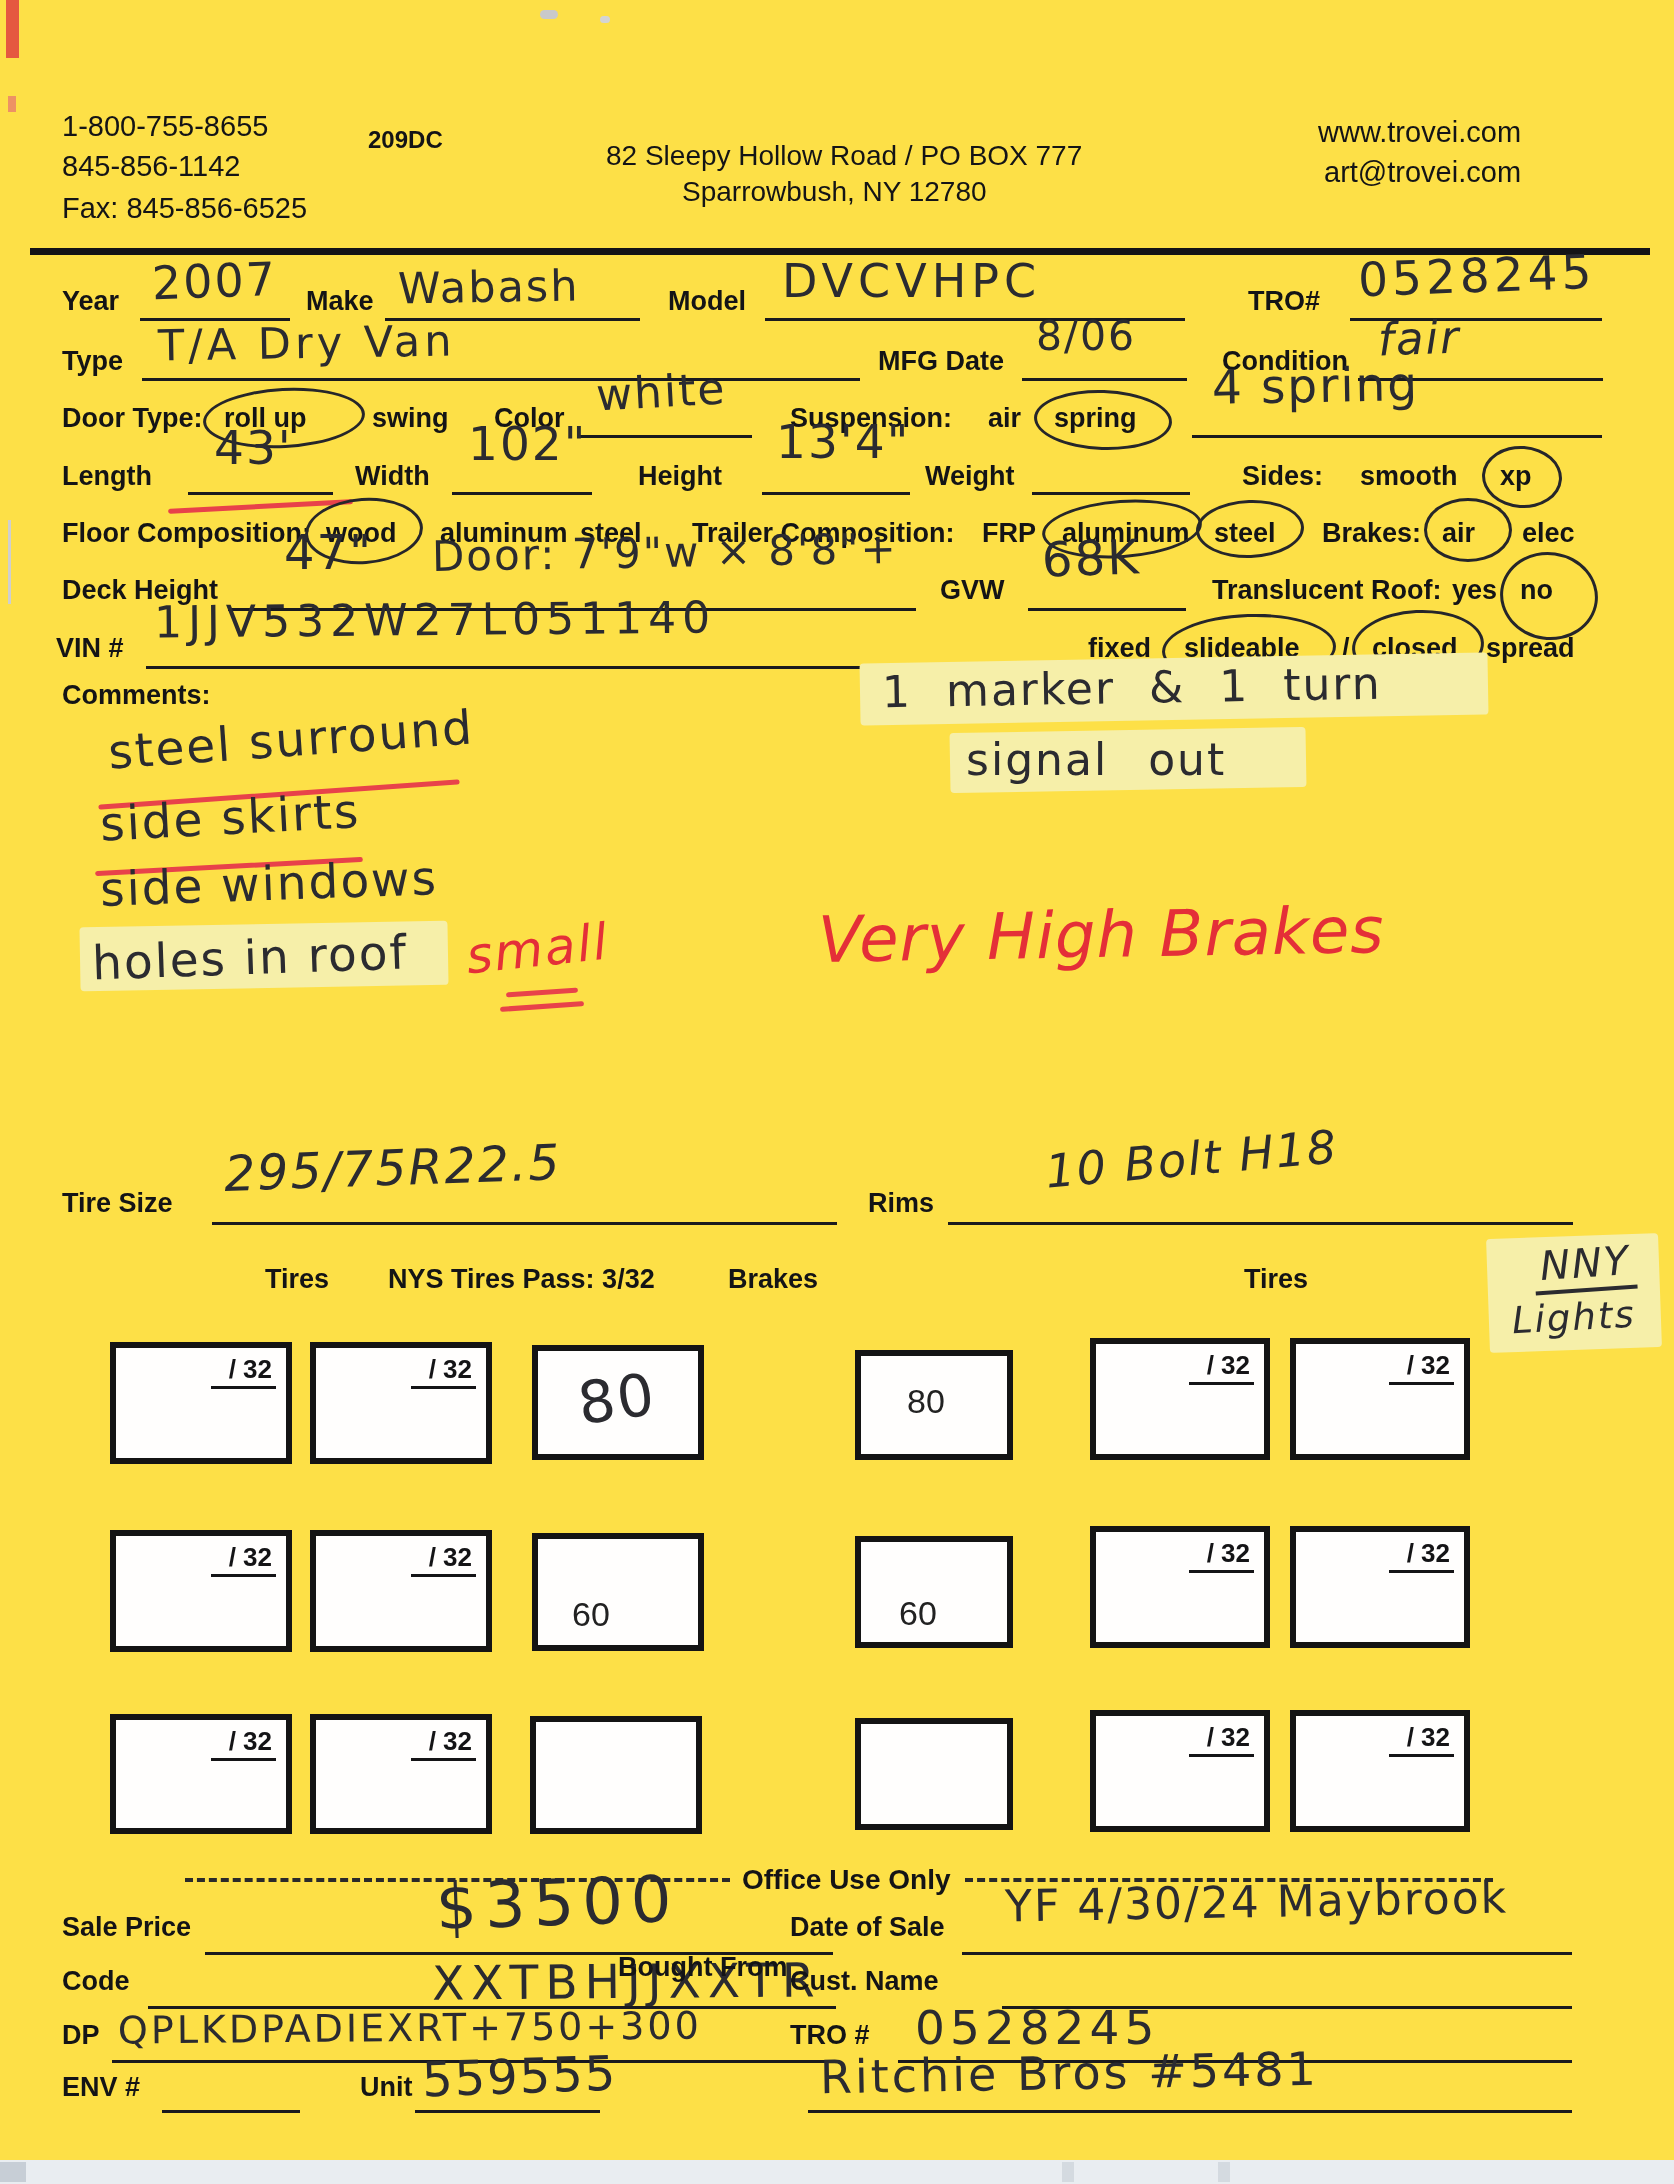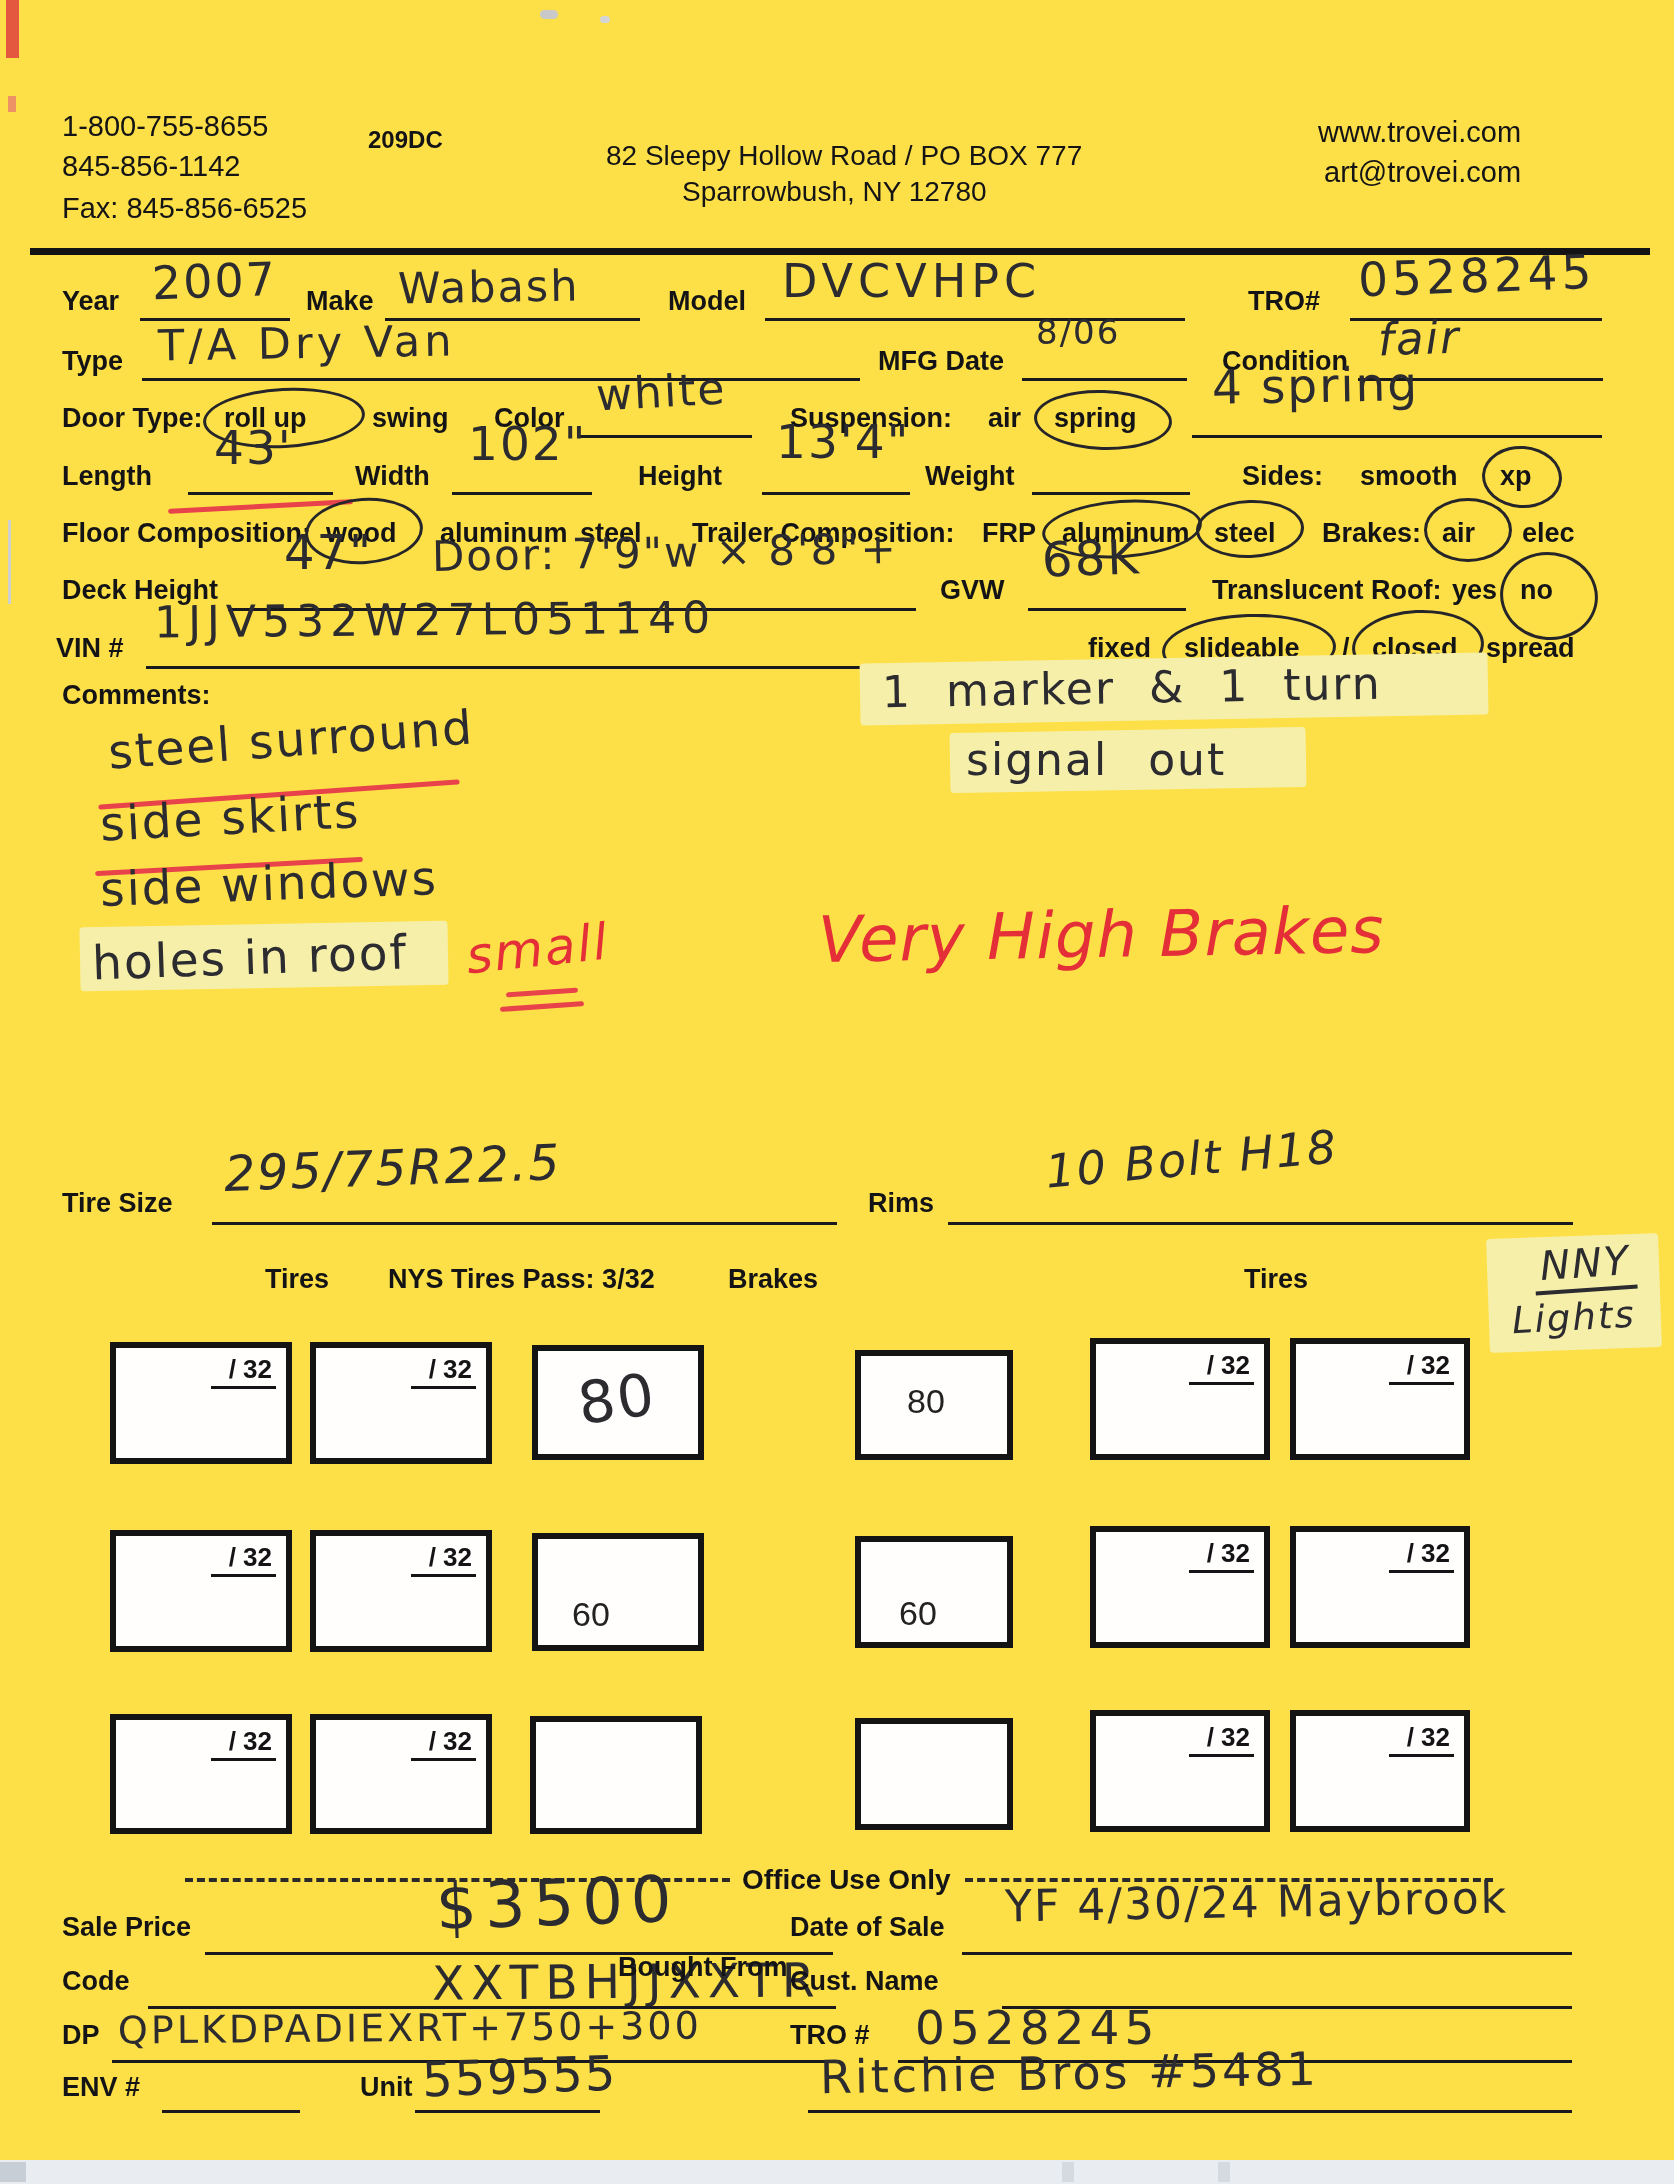--- a/index.html
+++ b/index.html
@@ -56,21 +56,21 @@
   <div class="hw" style="left:782px;top:254px;font-size:46px;letter-spacing:5px">DVCVHPC</div>
   <div class="ln" style="left:765px;top:318px;width:420px"></div>
   <div class="lbl" style="left:1248px;top:286px">TRO#</div>
   <div class="hw" style="left:1358px;top:248px;font-size:47px;letter-spacing:4px;transform:rotate(-2deg)">0528245</div>
   <div class="ln" style="left:1350px;top:318px;width:252px"></div>
 
   <div class="lbl" style="left:62px;top:346px">Type</div>
   <div class="hw" style="left:158px;top:318px;font-size:43px;letter-spacing:4px;transform:rotate(-1deg)">T/A Dry Van</div>
   <div class="ln" style="left:142px;top:378px;width:718px"></div>
   <div class="lbl" style="left:878px;top:346px">MFG Date</div>
-  <div class="hw" style="left:1036px;top:312px;font-size:34px">8/06</div>
+  <div class="hw" style="left:1036px;top:312px;font-size:41px">8/06</div>
   <div class="ln" style="left:1022px;top:378px;width:165px"></div>
   <div class="lbl" style="left:1222px;top:346px">Condition</div>
   <div class="hw" style="left:1378px;top:312px;font-size:45px;font-style:italic;transform:rotate(-2deg)">fair</div>
   <div class="ln" style="left:1358px;top:378px;width:245px"></div>
 
   <div class="lbl" style="left:62px;top:403px">Door Type:</div>
   <div class="lbl" style="left:224px;top:403px">roll up</div>
   <div class="oval" style="left:203px;top:388px;width:156px;height:54px;transform:rotate(-3deg)"></div>
   <div class="lbl" style="left:372px;top:403px">swing</div>
   <div class="lbl" style="left:494px;top:403px">Color</div>

